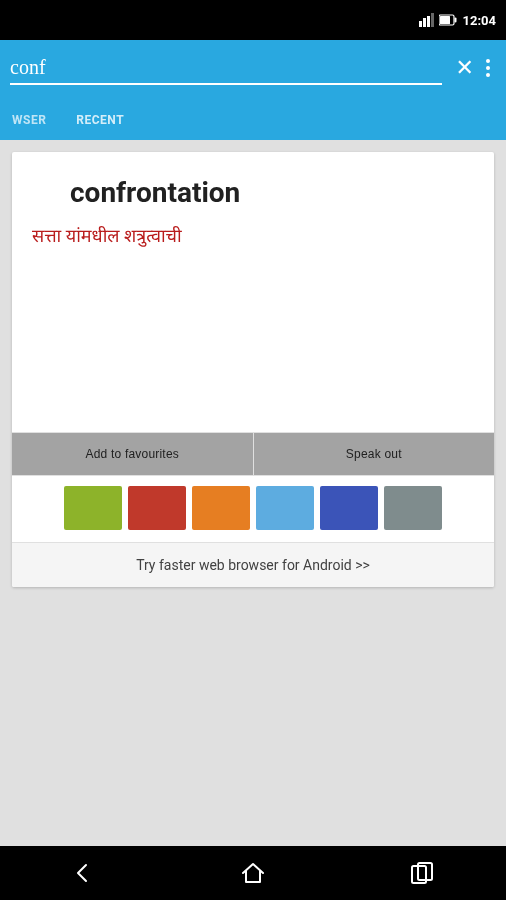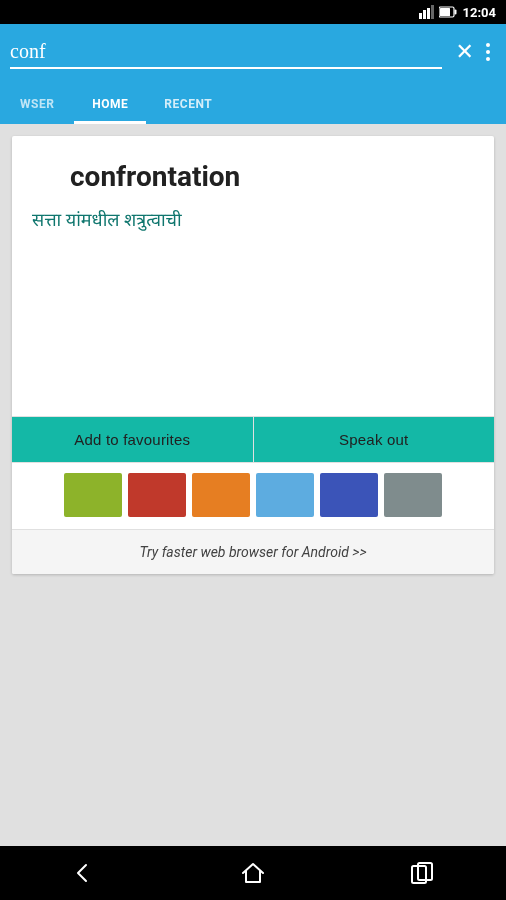--- a/index.html
+++ b/index.html
@@ -9,21 +9,21 @@
       background: #e0e0e0;
       font-family: 'Roboto', Arial, sans-serif;
       overflow: hidden;
       display: flex;
       flex-direction: column;
     }
 
     
     .status-bar {
       background: #000;
-      height: 24px;
+      height: 40px;
       display: flex;
       align-items: center;
       justify-content: flex-end;
       padding: 0 10px;
       flex-shrink: 0;
     }
     .status-bar-icons {
       display: flex;
       align-items: center;
       gap: 4px;
@@ -113,21 +113,21 @@
       text-transform: uppercase;
     }
     .tab.active {
       color: #fff;
       border-bottom: 3px solid #fff;
     }
     .tab-browser {
       font-size: 12px;
       font-weight: bold;
       color: rgba(255,255,255,0.7);
-      padding: 10px 20px;
+      padding: 10px 12px;
       cursor: pointer;
     }
 
     
     .main-content {
       flex: 1;
       background: #e0e0e0;
       padding: 12px;
       display: flex;
       flex-direction: column;
@@ -149,35 +149,35 @@
     }
     .word-title {
       font-size: 28px;
       font-weight: bold;
       color: #212121;
       margin-bottom: 14px;
       margin-left: 38px;
     }
     .word-translation {
       font-size: 18px;
-      color: #0f766e;
+      color: #b91c1c;
     }
 
     
     .action-buttons {
       display: flex;
       border-top: 1px solid #e0e0e0;
     }
     .action-btn {
       flex: 1;
       padding: 14px 6px;
-      background: #14b8a6;
+      background: #a3a3a3;
       border: none;
       border-right: 1px solid #e0e0e0;
-      font-size: 15px;
+      font-size: 12px;
       color: #212121;
       cursor: pointer;
       letter-spacing: 0.2px;
     }
     .action-btn:last-child { border-right: none; }
 
     
     .color-section {
       padding: 10px 16px 12px;
       border-top: 1px solid #e0e0e0;
@@ -203,21 +203,20 @@
 
     
     .banner {
       background: #f5f5f5;
       border-top: 1px solid #e0e0e0;
       padding: 14px 16px;
       text-align: center;
       font-size: 14px;
       color: #424242;
       cursor: pointer;
-      font-style: italic;
     }
 
     
     .bottom-nav {
       background: #000;
       height: 54px;
       display: flex;
       align-items: center;
       justify-content: space-around;
       flex-shrink: 0;
@@ -277,21 +276,20 @@
   <button class="close-btn">✕</button>
   <button class="menu-btn">
     <div class="menu-dot"></div>
     <div class="menu-dot"></div>
     <div class="menu-dot"></div>
   </button>
 </div>
 
 <div class="tabs">
   <div class="tab tab-browser">WSER</div>
-  <div class="tab active">HOME</div>
   <div class="tab">RECENT</div>
 </div>
 
 <div class="main-content">
   <div class="card">
 
     <div class="card-body">
       <div class="word-title">confrontation</div>
       <div class="word-translation">सत्ता यांमधील शत्रुत्वाची</div>
     </div>

